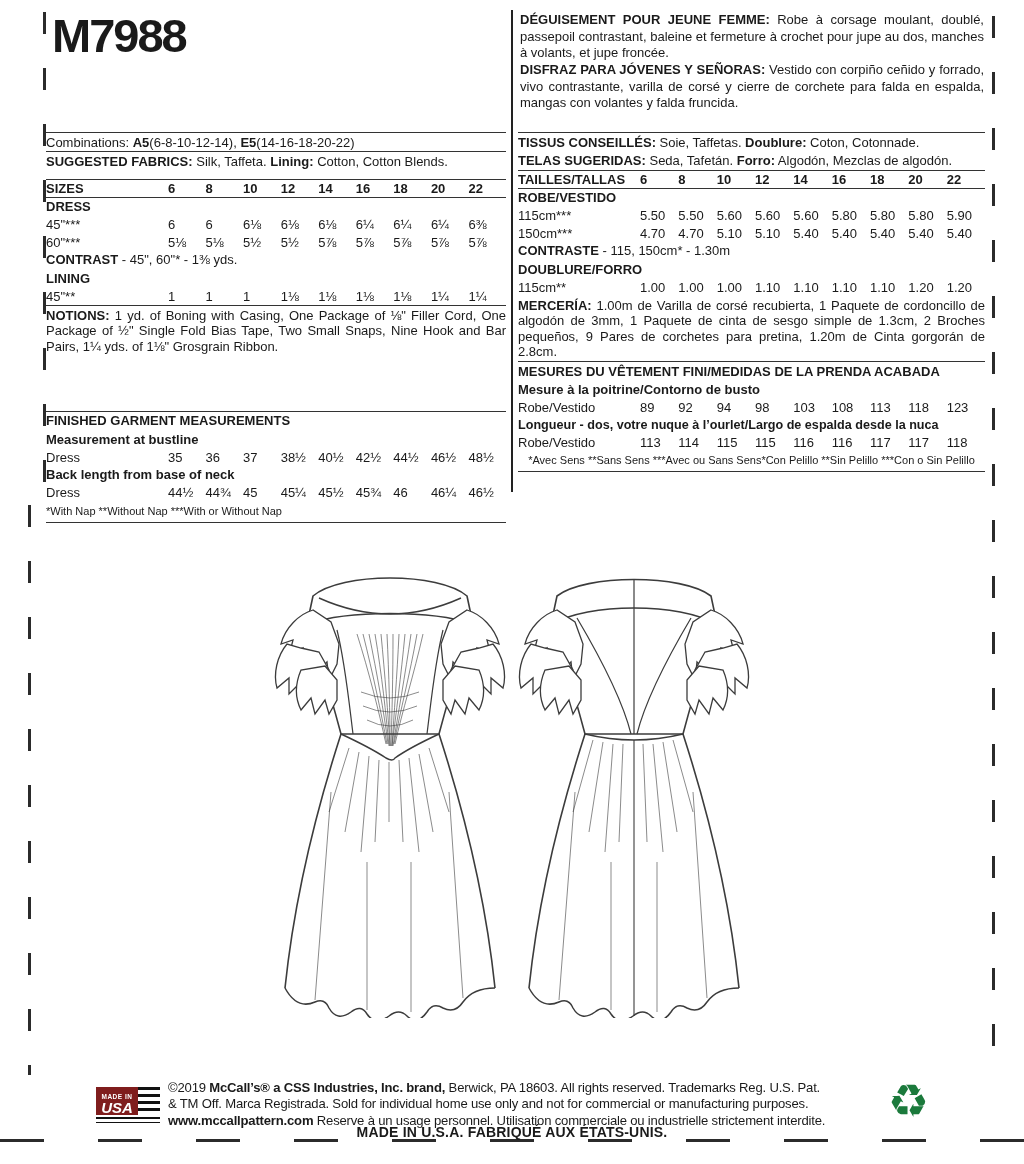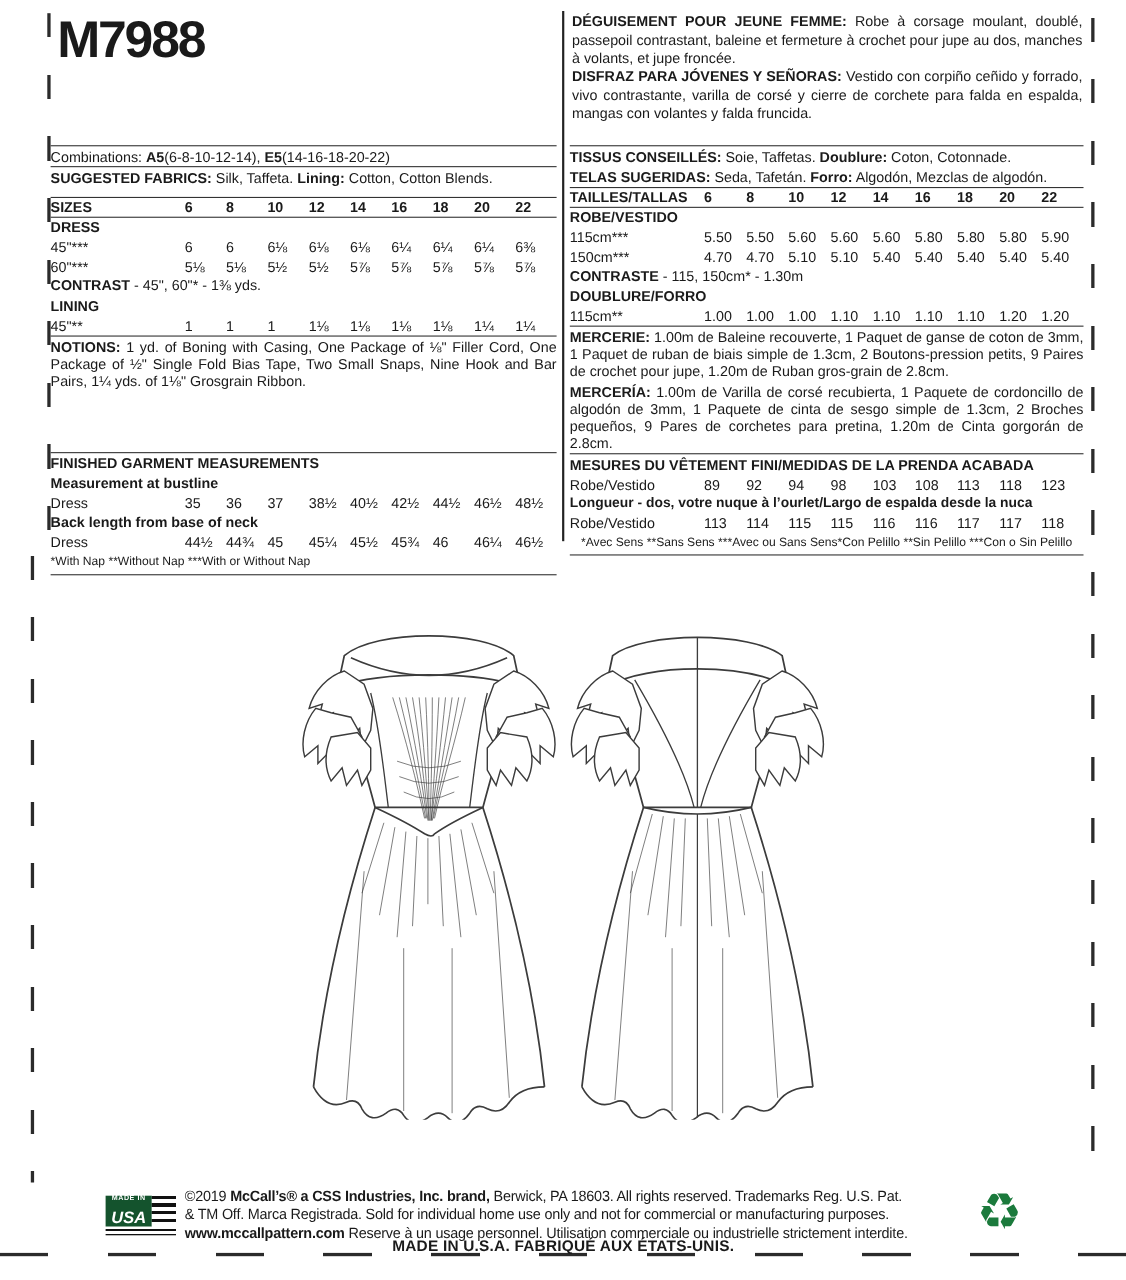--- a/index.html
+++ b/index.html
@@ -42,22 +42,22 @@
   .foot { font-size:11px; padding:3px 0 4px 0; }
   .spacer8 { height:8px; }
   
   #illustrations { position:absolute; left:0; top:552px; width:1024px;
     display:flex; justify-content:center; gap:6px; }
   .dress-svg { display:block; }
 
   
   #footer { position:absolute; left:96px; top:1080px; width:846px; display:flex; gap:8px; align-items:flex-start; }
   #usa-logo { flex:0 0 auto; width:64px; height:40px; position:relative; margin-top:4px; }
-  #usa-flag-box { position:absolute; left:0; top:3px; width:42px; height:28px; background:#14532d;
-    display:flex; flex-direction:column; align-items:center; justify-content:space-between; }
+  #usa-flag-box { position:absolute; left:0; top:3px; width:42px; height:28px; background:#7f1d1d;
+    display:flex; flex-direction:column; align-items:center; justify-content:flex-end; }
   #usa-flag-box .mi { color:#fff; font-size:6.5px; font-weight:bold; letter-spacing:0.5px; line-height:1; }
   #usa-flag-box .us { color:#fff; font-size:15px; font-weight:bold; font-style:italic; line-height:1; }
   .flag-stripes { position:absolute; left:42px; top:3px; width:22px; height:28px;
     background:repeating-linear-gradient(to bottom,#111 0 3px,#fff 3px 7px); }
   .flag-under { position:absolute; left:0; top:33px; width:64px; height:6px;
     background:repeating-linear-gradient(to bottom,#111 0 2px,#fff 2px 5px); }
   #footer-text { font-size:13.5px; line-height:1.22; letter-spacing:-0.2px;
     transform:scaleX(0.97); transform-origin:left top; white-space:nowrap; }
   #recycle { position:absolute; left:888px; top:1078px; font-size:46px; line-height:1; color:#1b7a3c; }
   #made-line { position:absolute; left:0; top:1124px; width:1024px; text-align:center;
@@ -236,27 +236,25 @@
     <span class="cell">1.00</span>
         <span class="cell">1.00</span>
         <span class="cell">1.00</span>
         <span class="cell">1.10</span>
         <span class="cell">1.10</span>
         <span class="cell">1.10</span>
         <span class="cell">1.10</span>
         <span class="cell">1.20</span>
         <span class="cell">1.20</span>
       </div>
-    <div class="para rule-t">
-      <span class="b">MERCERIE:</span><span> 1.00m de Baleine recouverte, 1 Paquet de ganse de coton de 3mm, 1 Paquet de ruban de biais simple de 1.3cm, 2 Boutons-pression petits, 9 Paires de crochet pour jupe, 1.20m de Ruban gros-grain de 2.8cm.</span>
-    </div>
     <div class="para">
       <span class="b">MERCERÍA:</span><span> 1.00m de Varilla de corsé recubierta, 1 Paquete de cordoncillo de algodón de 3mm, 1 Paquete de cinta de sesgo simple de 1.3cm, 2 Broches pequeños, 9 Pares de corchetes para pretina, 1.20m de Cinta gorgorán de 2.8cm.</span>
     </div>
     <div class="line rule-t b">MESURES DU VÊTEMENT FINI/MEDIDAS DE LA PRENDA ACABADA</div>
+    <div class="line b">Mesure à la poitrine/Contorno de busto</div>
     <div class="trow">
       <span class="rlabel">Robe/Vestido</span>
     <span class="cell">89</span>
         <span class="cell">92</span>
         <span class="cell">94</span>
         <span class="cell">98</span>
         <span class="cell">103</span>
         <span class="cell">108</span>
         <span class="cell">113</span>
         <span class="cell">118</span>

